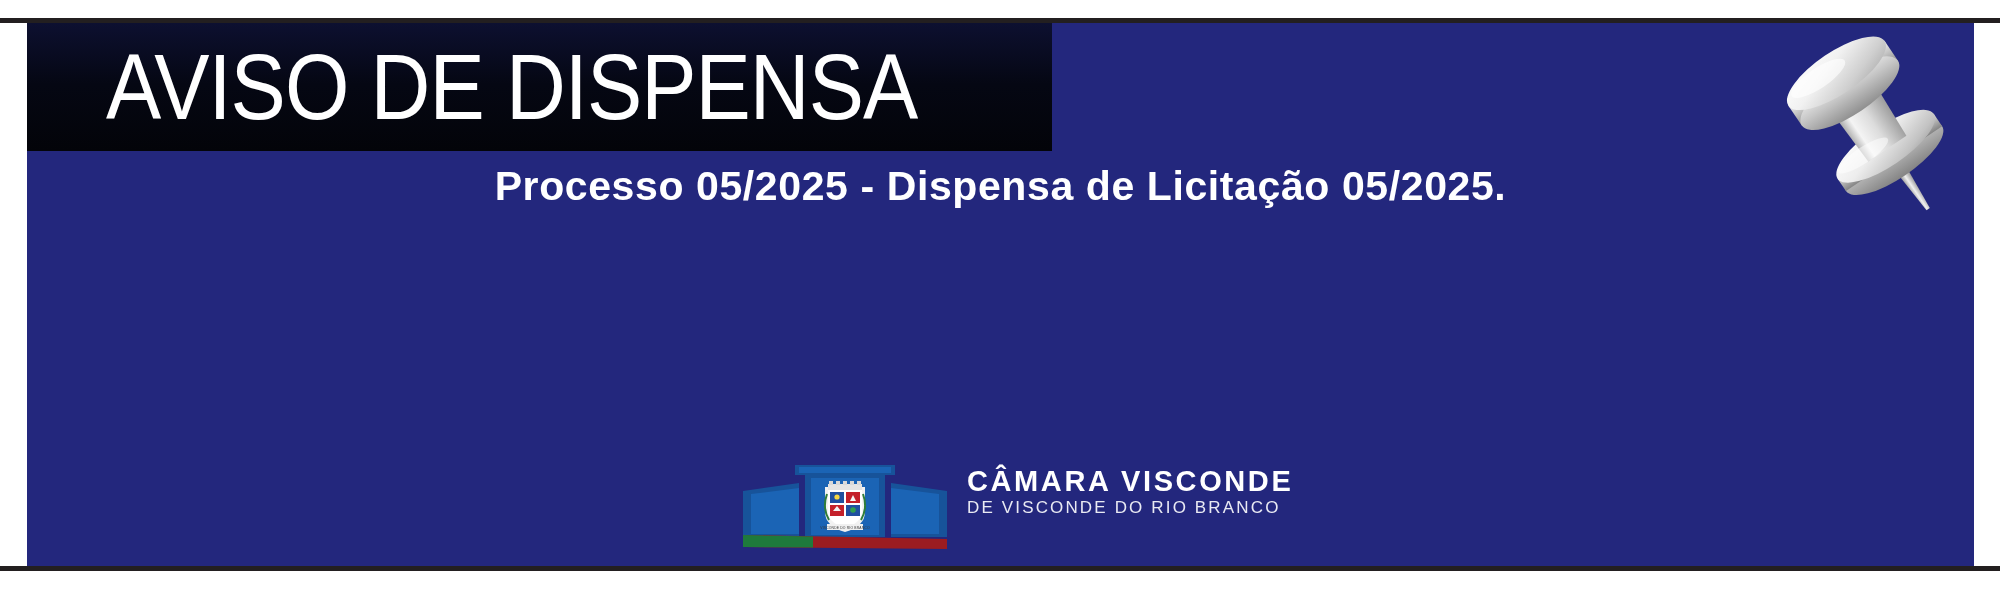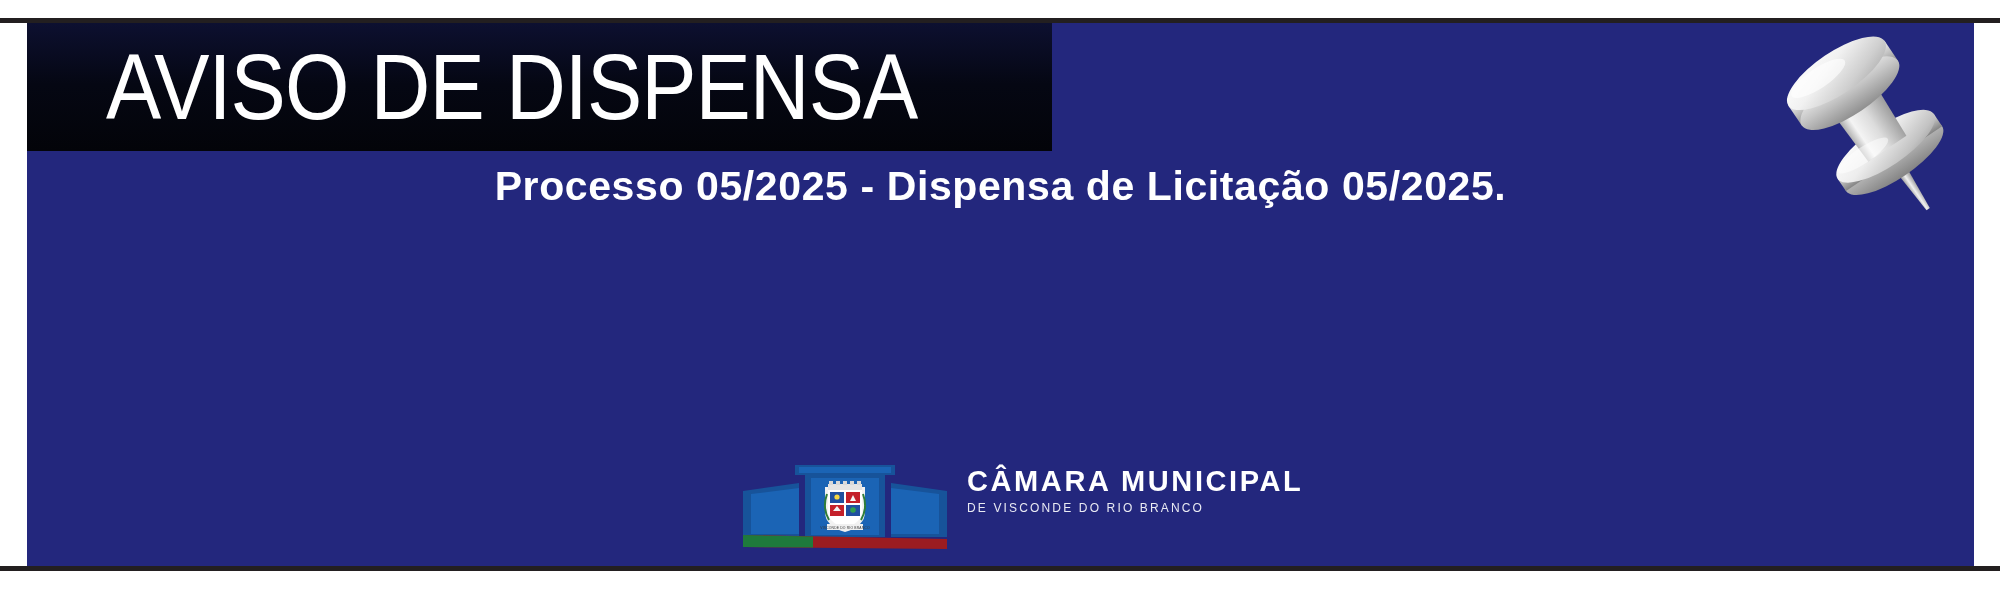--- a/index.html
+++ b/index.html
@@ -130,21 +130,21 @@
     font-weight: bold;
     font-size: 29px;
     letter-spacing: 2.6px;
     line-height: 32px;
     white-space: nowrap;
   }
   .logo-line2 {
     color: #e9eaf3;
     font-family: "Liberation Sans", sans-serif;
     font-weight: 400;
-    font-size: 12px;
+    font-size: 17px;
     letter-spacing: 2.15px;
     line-height: 22px;
     white-space: nowrap;
   }
 
   
   .pushpin {
     position: absolute;
     right: 2px;
     top: 0px;
@@ -218,21 +218,21 @@
             <rect x="2" y="40" width="36" height="6" fill="#f0f0f0"></rect>
             <text x="20" y="44.6" font-family="Liberation Sans, sans-serif" font-size="3.4" fill="#3a3a3a" text-anchor="middle" letter-spacing="0.15">VISCONDE DO RIO BRANCO</text>
           </g>
 
           <path d="M4 84 L208 88 L208 98 L4 96 Z" fill="#9B1C21"></path>
           <path d="M4 84 L74 85.4 L74 96.6 L4 96 Z" fill="#1E7A3C"></path>
         </svg>
       </div>
 
       <div class="logo-words">
-        <div class="logo-line1">CÂMARA MUNICIPAL</div>
+        <div class="logo-line1">CÂMARA VISCONDE</div>
         <div class="logo-line2">DE VISCONDE DO RIO BRANCO</div>
       </div>
 
     </div>
 
     <div class="pushpin">
       <svg width="212" height="205" viewBox="0 0 212 205">
         <defs>
           <linearGradient id="capTop" x1="0" y1="0" x2="1" y2="1">
             <stop offset="0%" stop-color="#ffffff"></stop>

